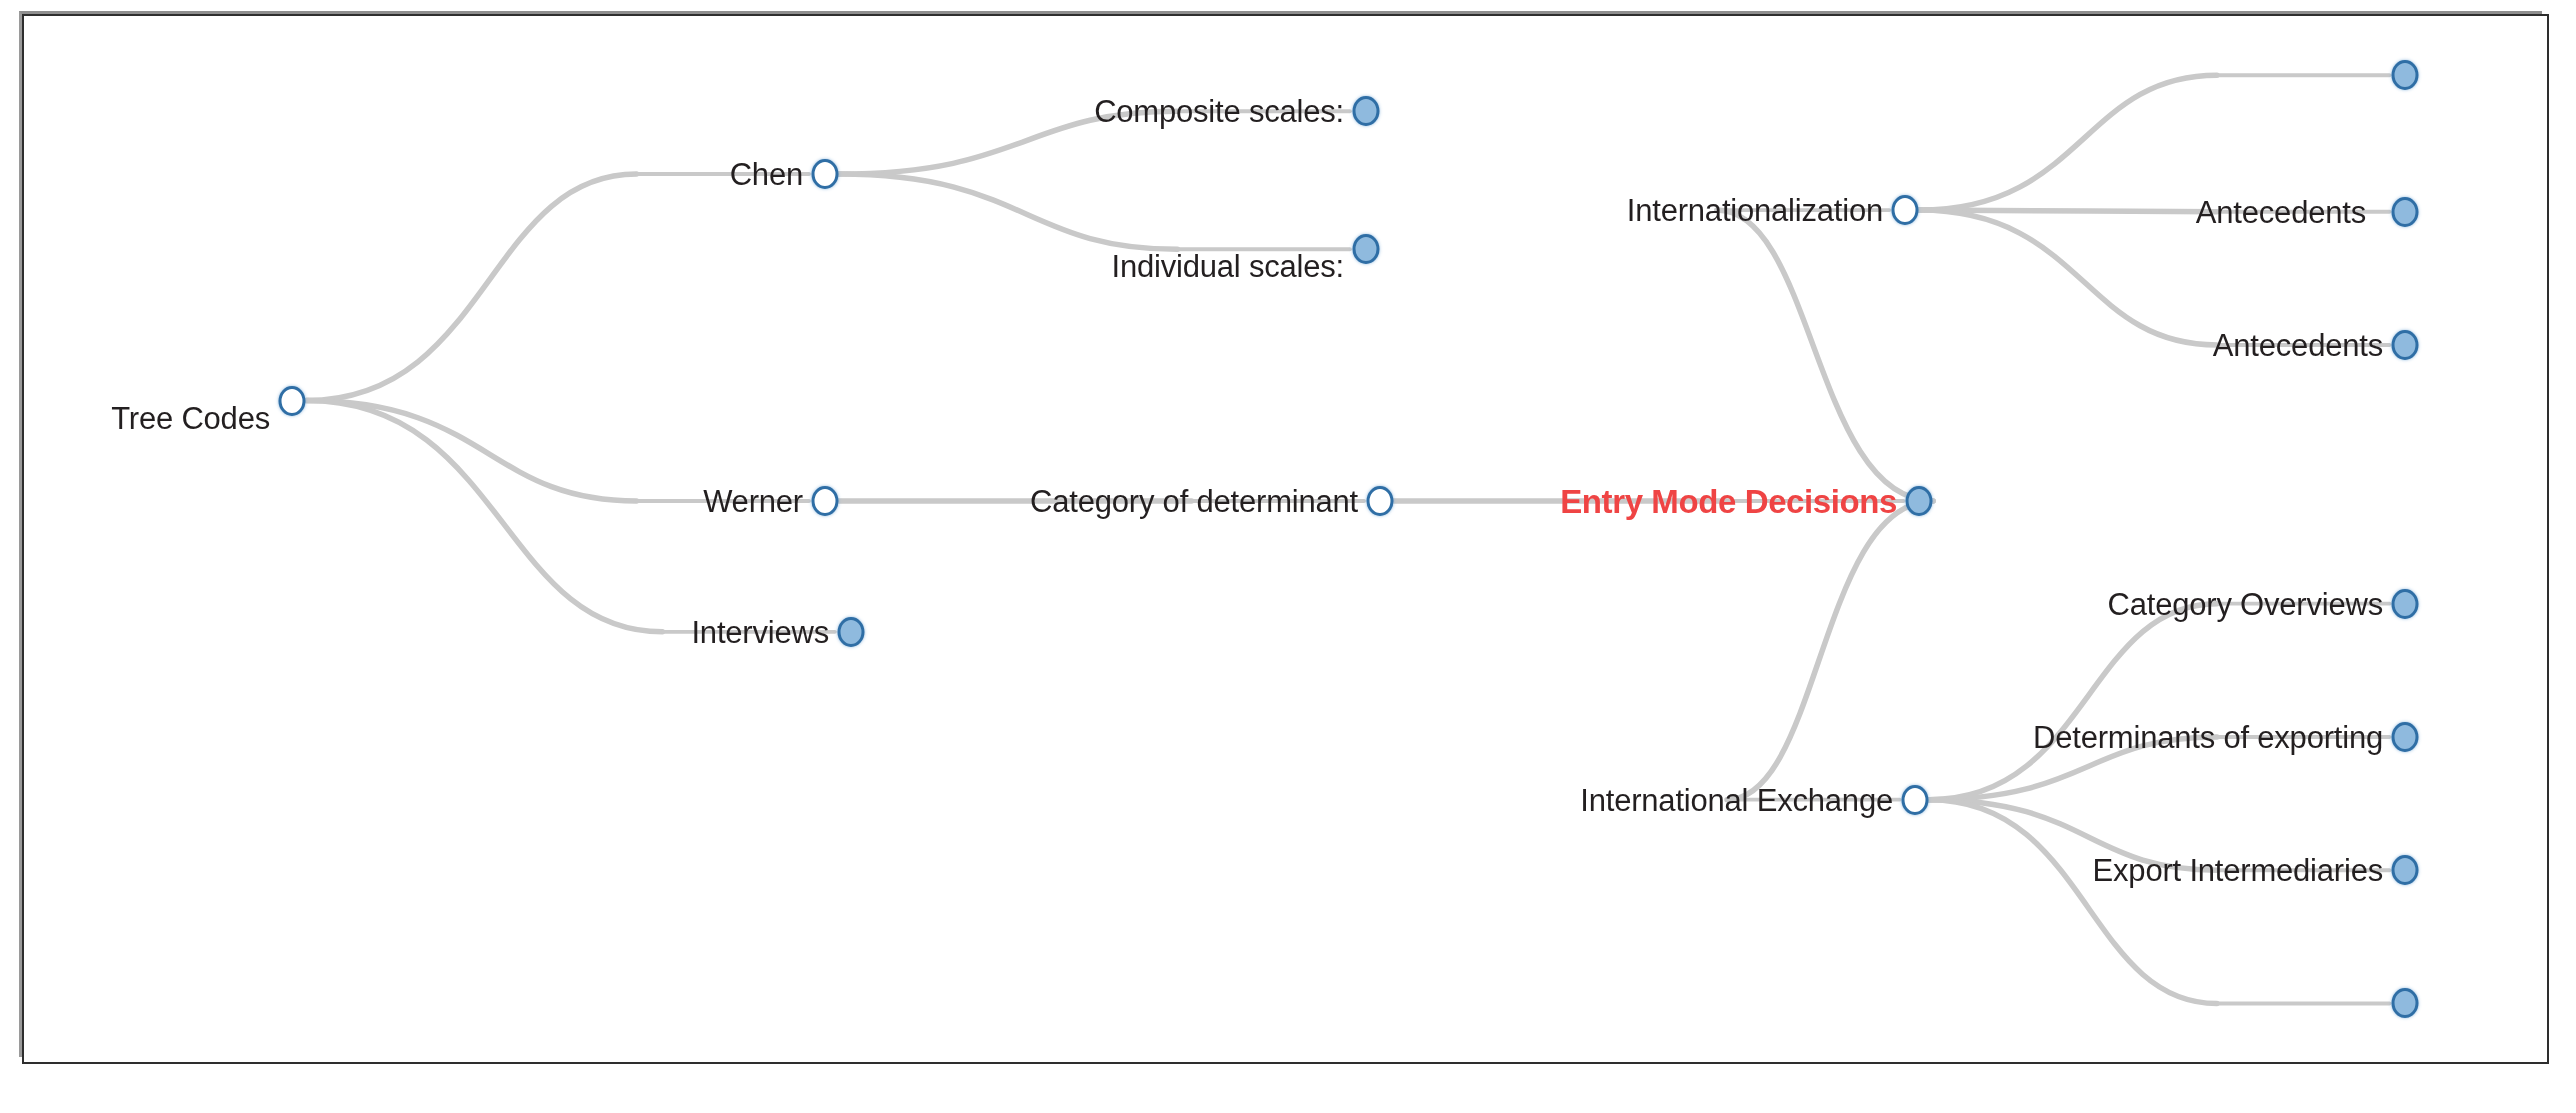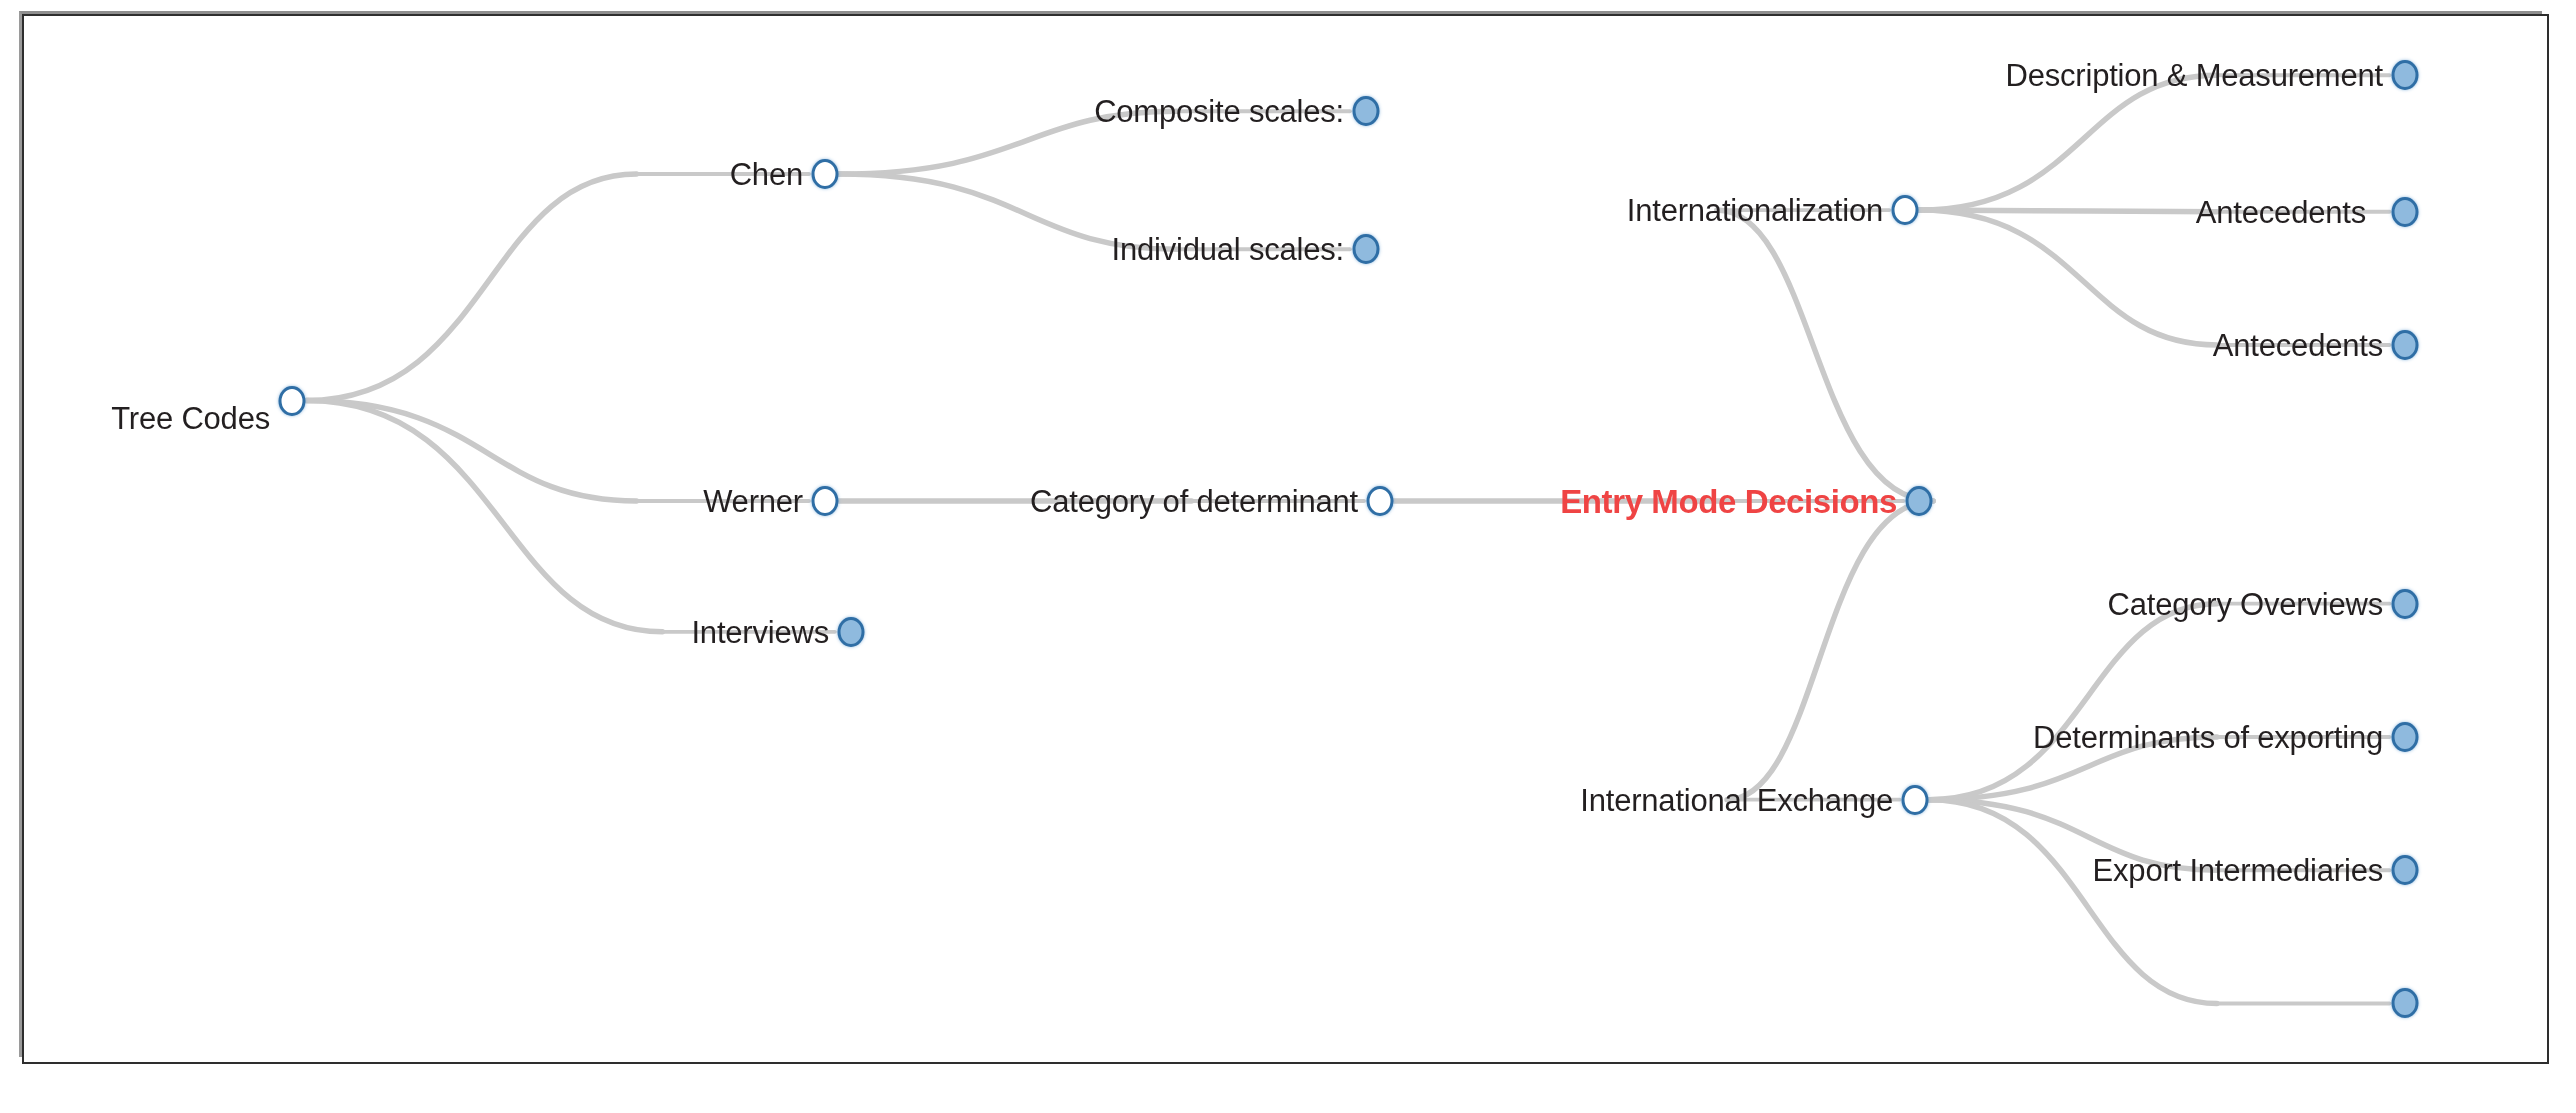--- a/index.html
+++ b/index.html
@@ -127,33 +127,32 @@
           <path d="M 2828 1280 L 3048 1280" stroke="#c9c9c9" stroke-width="5"></path>
         </g>
     </svg>
     <div id="nodes-layer" style="position:absolute; left:-24px; top:-16.5px; width:2576px; height:1114px;">
         <div class="node-label align-right" style="right: 2306px; top: 418px;">Tree Codes</div>
         <div class="node-dot hollow" style="left: 292px; top: 401px; border-color: rgb(47, 110, 165);"></div>
         <div class="node-label align-right" style="right: 1773px; top: 174px;">Chen</div>
         <div class="node-dot hollow" style="left: 825px; top: 174px; border-color: rgb(47, 110, 165);"></div>
         <div class="node-label align-right" style="right: 1232px; top: 111px;">Composite scales:</div>
         <div class="node-dot filled" style="left: 1366px; top: 111px; border-color: rgb(47, 110, 165); background: rgb(143, 186, 222);"></div>
-        <div class="node-label align-right" style="right: 1232px; top: 249px;">Individual scales:</div>
+        <div class="node-label align-right" style="right: 1232px; top: 266px;">Individual scales:</div>
         <div class="node-dot filled" style="left: 1366px; top: 249px; border-color: rgb(47, 110, 165); background: rgb(143, 186, 222);"></div>
         <div class="node-label align-right" style="right: 1773px; top: 501px;">Werner</div>
         <div class="node-dot hollow" style="left: 825px; top: 501px; border-color: rgb(47, 110, 165);"></div>
         <div class="node-label align-right" style="right: 1218px; top: 501px;">Category of determinant</div>
         <div class="node-dot hollow" style="left: 1380px; top: 501px; border-color: rgb(47, 110, 165);"></div>
         <div class="node-label align-right bold" style="right: 679px; top: 501px;">Entry Mode Decisions</div>
         <div class="node-dot filled" style="left: 1919px; top: 501px; border-color: rgb(47, 110, 165); background: rgb(143, 186, 222);"></div>
         <div class="node-label align-right" style="right: 1747px; top: 632px;">Interviews</div>
         <div class="node-dot filled" style="left: 851px; top: 632px; border-color: rgb(47, 110, 165); background: rgb(143, 186, 222);"></div>
         <div class="node-label align-right" style="right: 693px; top: 210px;">Internationalization</div>
         <div class="node-dot hollow" style="left: 1905px; top: 210px; border-color: rgb(47, 110, 165);"></div>
-        <div class="node-label align-right" style="right: 193px; top: 75px;">Description &amp; Measurement</div>
         <div class="node-dot filled" style="left: 2405px; top: 75px; border-color: rgb(47, 110, 165); background: rgb(143, 186, 222);"></div>
         <div class="node-label align-right" style="right: 210px; top: 212px;">Antecedents</div>
         <div class="node-dot filled" style="left: 2405px; top: 212px; border-color: rgb(47, 110, 165); background: rgb(143, 186, 222);"></div>
         <div class="node-label align-right" style="right: 193px; top: 345px;">Antecedents</div>
         <div class="node-dot filled" style="left: 2405px; top: 345px; border-color: rgb(47, 110, 165); background: rgb(143, 186, 222);"></div>
         <div class="node-label align-right" style="right: 683px; top: 800px;">International Exchange</div>
         <div class="node-dot hollow" style="left: 1915px; top: 800px; border-color: rgb(47, 110, 165);"></div>
         <div class="node-label align-right" style="right: 193px; top: 604px;">Category Overviews</div>
         <div class="node-dot filled" style="left: 2405px; top: 604px; border-color: rgb(47, 110, 165); background: rgb(143, 186, 222);"></div>
         <div class="node-label align-right" style="right: 193px; top: 737px;">Determinants of exporting</div>

